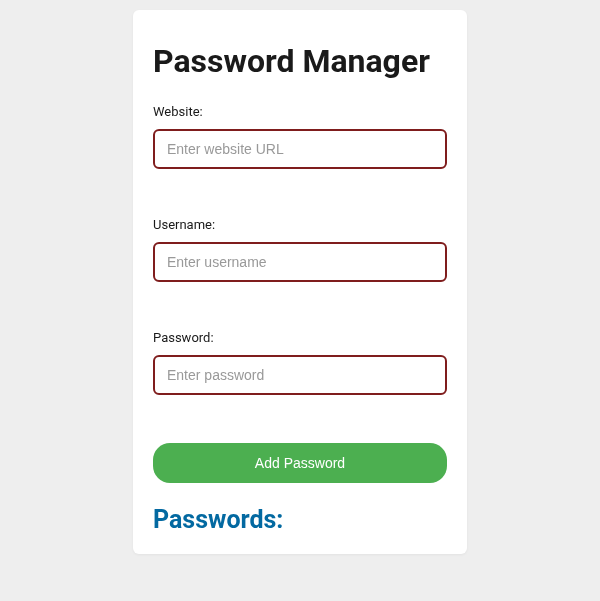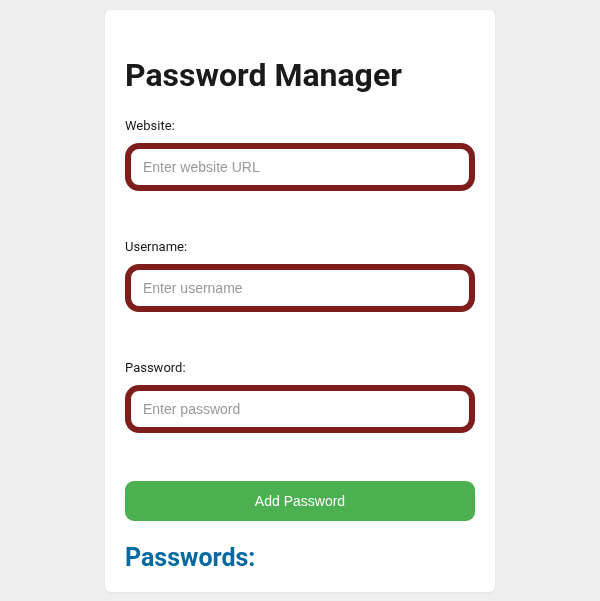--- a/index.html
+++ b/index.html
@@ -9,24 +9,24 @@
     }
     body {
       font-family: 'Segoe UI', Roboto, 'Helvetica Neue', Arial, sans-serif;
       background: #eeeeee;
       width: 600px;
       height: 601px;
       overflow: hidden;
     }
     .card {
       background: #ffffff;
-      width: 390px;
+      width: 334px;
       margin: 10px auto 0;
       border-radius: 6px;
-      padding: 46px 20px 20px;
+      padding: 32px 20px 20px;
       box-shadow: 0 1px 3px rgba(0,0,0,0.05);
     }
     .title {
       font-size: 32px;
       font-weight: 700;
       color: #1a1a1a;
       margin-bottom: 24px;
     }
     .field {
       margin-bottom: 48px;
@@ -34,35 +34,35 @@
     .field-label {
       display: block;
       font-size: 13px;
       color: #1a1a1a;
       margin-bottom: 10px;
     }
     .field-input {
       width: 100%;
       padding: 10px 12px;
       font-size: 14px;
-      border: 6px solid #7f1d1d;
-      border-radius: 14px;
+      border: 2px solid #7f1d1d;
+      border-radius: 6px;
       color: #333;
       outline: none;
     }
     .field-input::placeholder {
       color: #999;
     }
     .add-button {
       width: 100%;
       padding: 12px;
       background: #4CAF50;
       color: #ffffff;
       border: none;
-      border-radius: 9px;
+      border-radius: 17px;
       font-size: 14px;
       font-weight: 500;
       cursor: pointer;
       margin-bottom: 22px;
     }
     .list-heading {
       font-size: 25px;
       font-weight: 700;
       color: #0369a1;
     }

